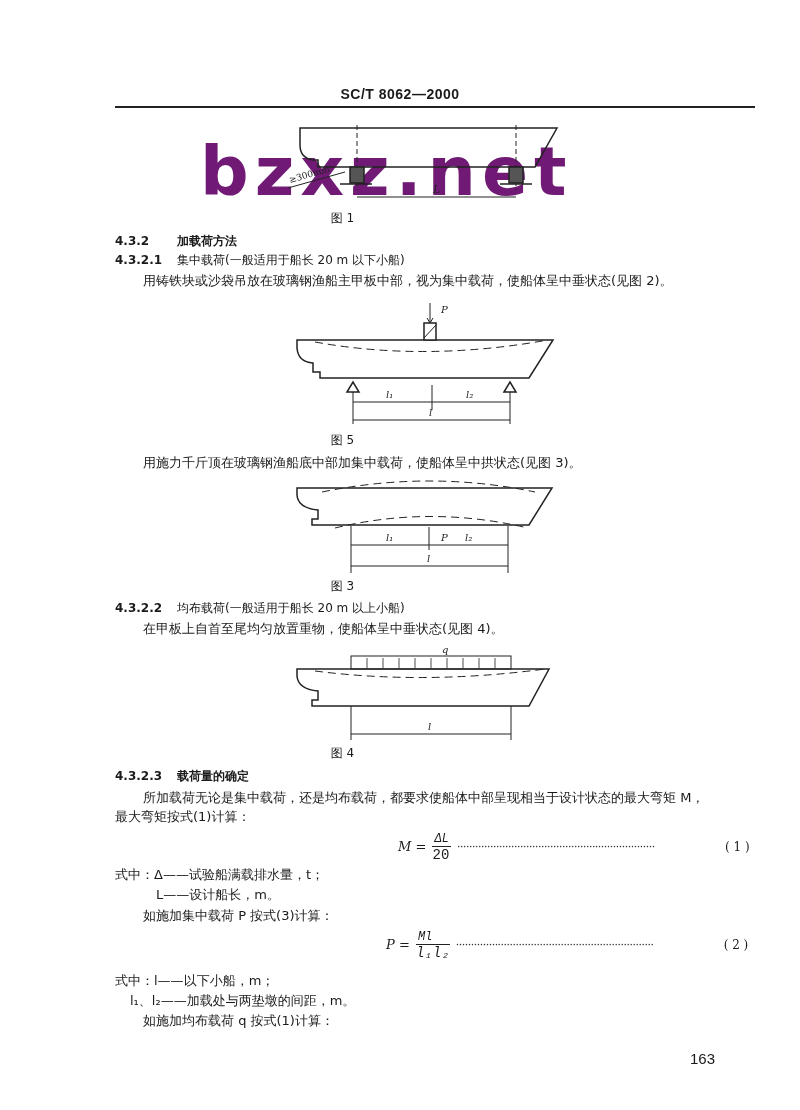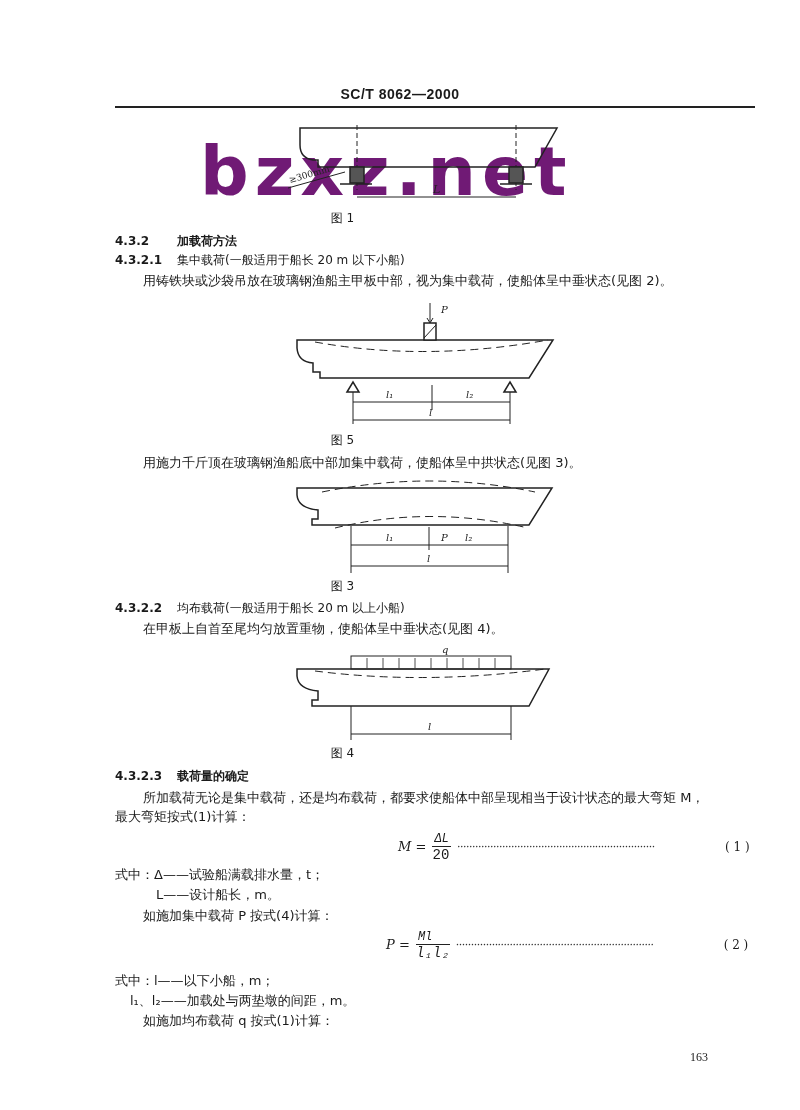--- a/index.html
+++ b/index.html
@@ -14,21 +14,21 @@
   .sec { font-size:12px; font-family:"DejaVu Sans",sans-serif; font-weight:bold; }
   .sec .num { display:inline-block; min-width:62px; font-weight:bold; }
   .txt { font-size:13px; font-family:"DejaVu Sans",sans-serif; white-space:nowrap; }
   .eq { font-size:13px; font-family:"DejaVu Serif",serif; white-space:nowrap; }
   .frac { display:inline-block; vertical-align:middle; text-align:left; font-style:italic; margin:0 2px;font-family:Liberation Mono, monospace; }
   .frac .n { display:block; border-bottom:1px solid #222; padding:0 2px; font-size:12px; }
   .frac .d { display:block; font-size:14px; }
   .dots { display:inline-block; overflow:hidden; width:268px; vertical-align:middle; letter-spacing:-0.5px; color:#333; font-size:11px; }
   .eqno { font-size:12px; }
   i { font-family:"DejaVu Serif",serif; }
-  .pageno { left:690px; top:1050px; font-size:12px; font-family:Liberation Serif, serif; }
+  .pageno { left:690px; top:1050px; font-size:15px; font-family:Liberation Sans, sans-serif; }
   .wm { left:200px; top:132px; font-size:68px; font-weight:bold; color:#701a75; font-family:"DejaVu Sans",sans-serif; letter-spacing:6px; }
 </style>
 </head>
 <body>
 
 <div class="abs hdr">SC/T 8062—2000</div>
 <div class="abs hrule"></div>
 
 <div class="abs wm">bzxz.net</div>
 <svg class="abs fig" style="top:118px;height:90px" viewBox="0 118 800 90">
@@ -139,21 +139,21 @@
   <span class="frac"><span class="n">ΔL</span><span class="d" style="font-style:normal">20</span></span>
   <span class="dots">··································································</span><span class="eqno">( 1 )</span>
 </div>
 
 <div class="abs txt" style="left:115px;top:866px">
   <span>式中：Δ——</span><span>试验船满载排水量，t；</span>
 </div>
 <div class="abs txt" style="left:156px;top:886px">
   <span>L——</span><span>设计船长，m。</span>
 </div>
-<div class="abs txt" style="left:143px;top:907px">如施加集中载荷 P 按式(4)计算：</div>
+<div class="abs txt" style="left:143px;top:907px">如施加集中载荷 P 按式(3)计算：</div>
 
 <div class="abs eq" style="left:386px;top:930px">
   <i>P =</i>
   <span class="frac"><span class="n">Ml</span><span class="d">l₁l₂</span></span>
   <span class="dots">··································································</span><span class="eqno">( 2 )</span>
 </div>
 
 <div class="abs txt" style="left:115px;top:972px">
   <span>式中：l——</span><span>以下小船，m；</span>
 </div>

